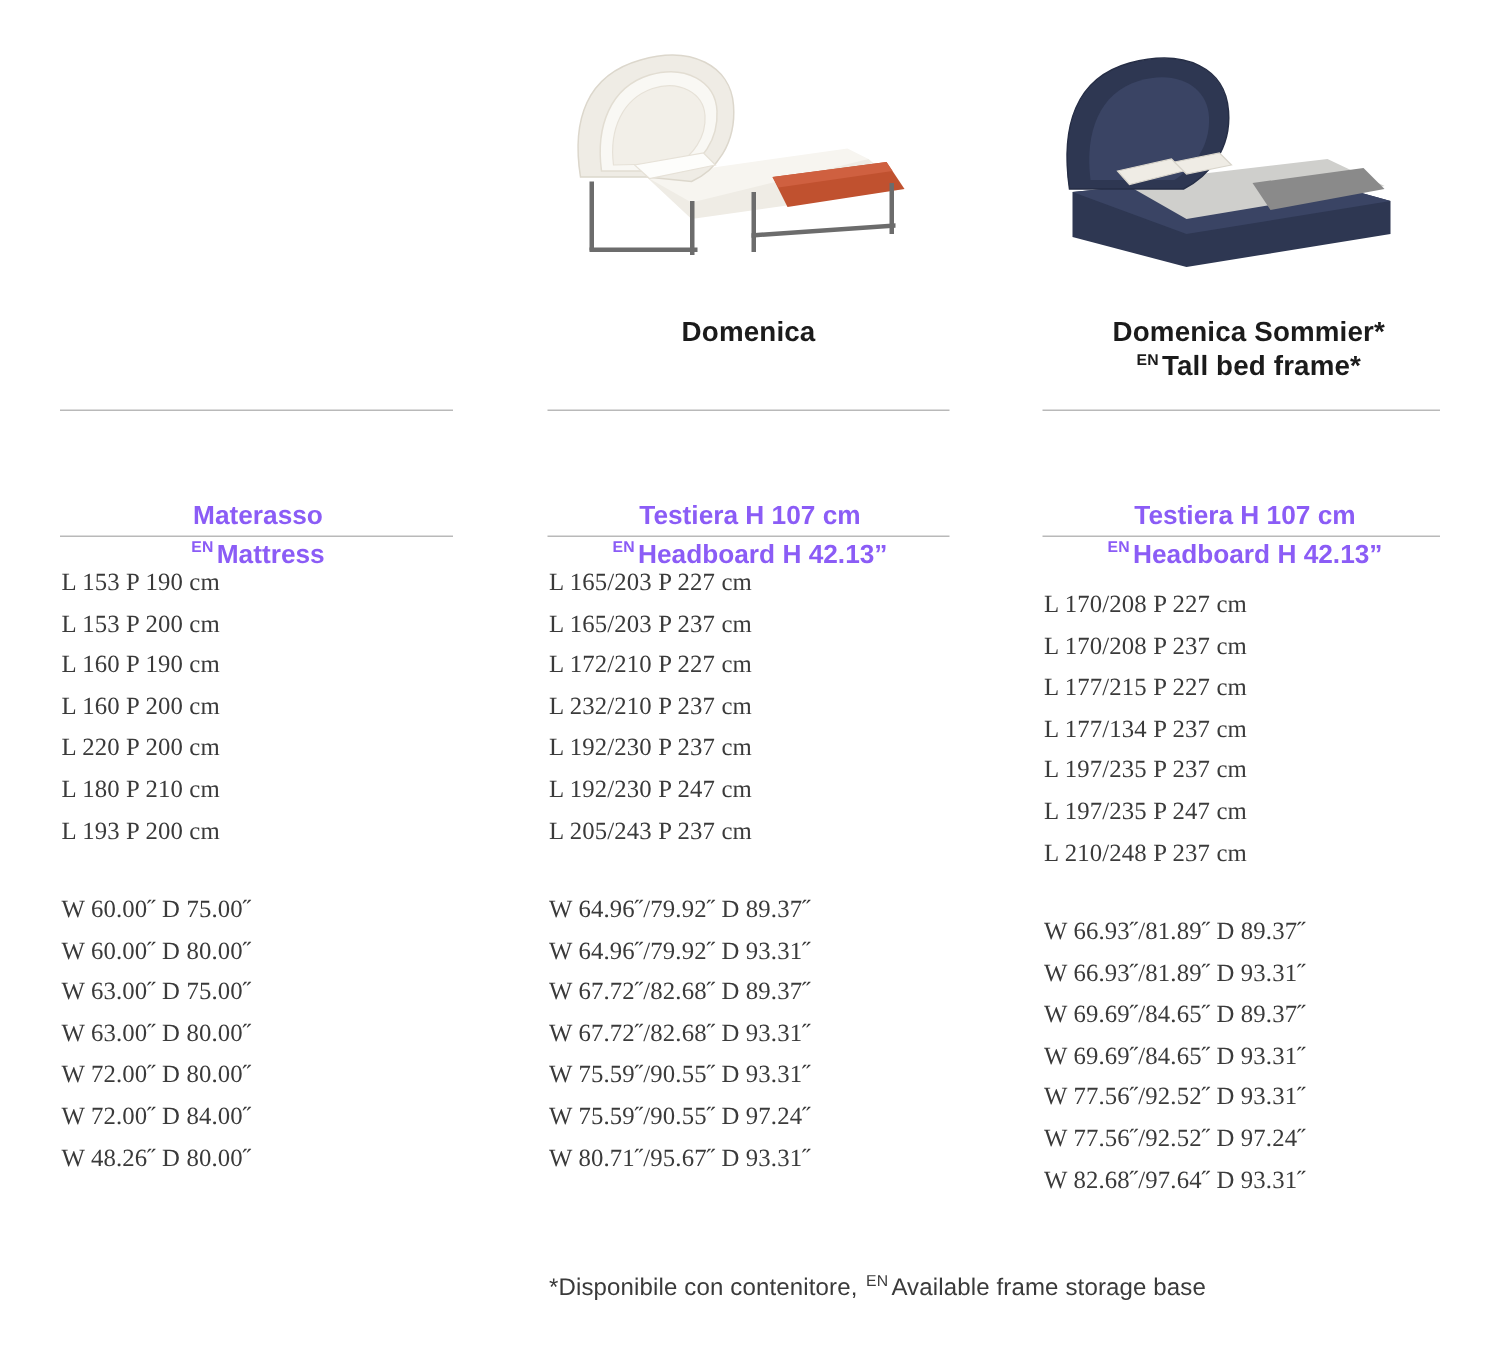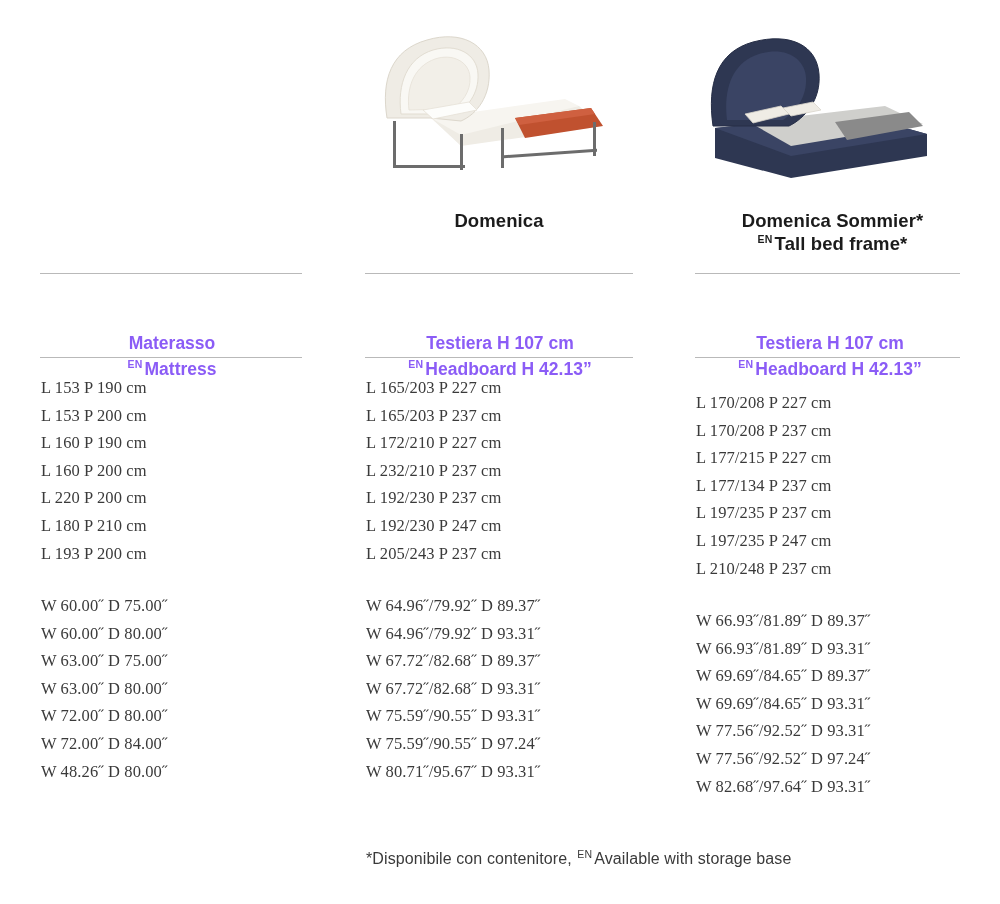--- a/index.html
+++ b/index.html
@@ -259,16 +259,16 @@
     <div>W 66.93˝/81.89˝  D 93.31˝</div>
     <div>W 69.69˝/84.65˝  D 89.37˝</div>
     <div>W 69.69˝/84.65˝  D 93.31˝</div>
     <div>W 77.56˝/92.52˝  D 93.31˝</div>
     <div>W 77.56˝/92.52˝  D 97.24˝</div>
     <div>W 82.68˝/97.64˝  D 93.31˝</div>
   </div>
 
   <div class="footnote">
     <span>*Disponibile con contenitore,</span>
-    <span class="en-sup-fn">EN</span><span>Available with storage base</span>
+    <span class="en-sup-fn">EN</span><span>Available frame storage base</span>
   </div>
 
 </div>
 
 </body></html>

